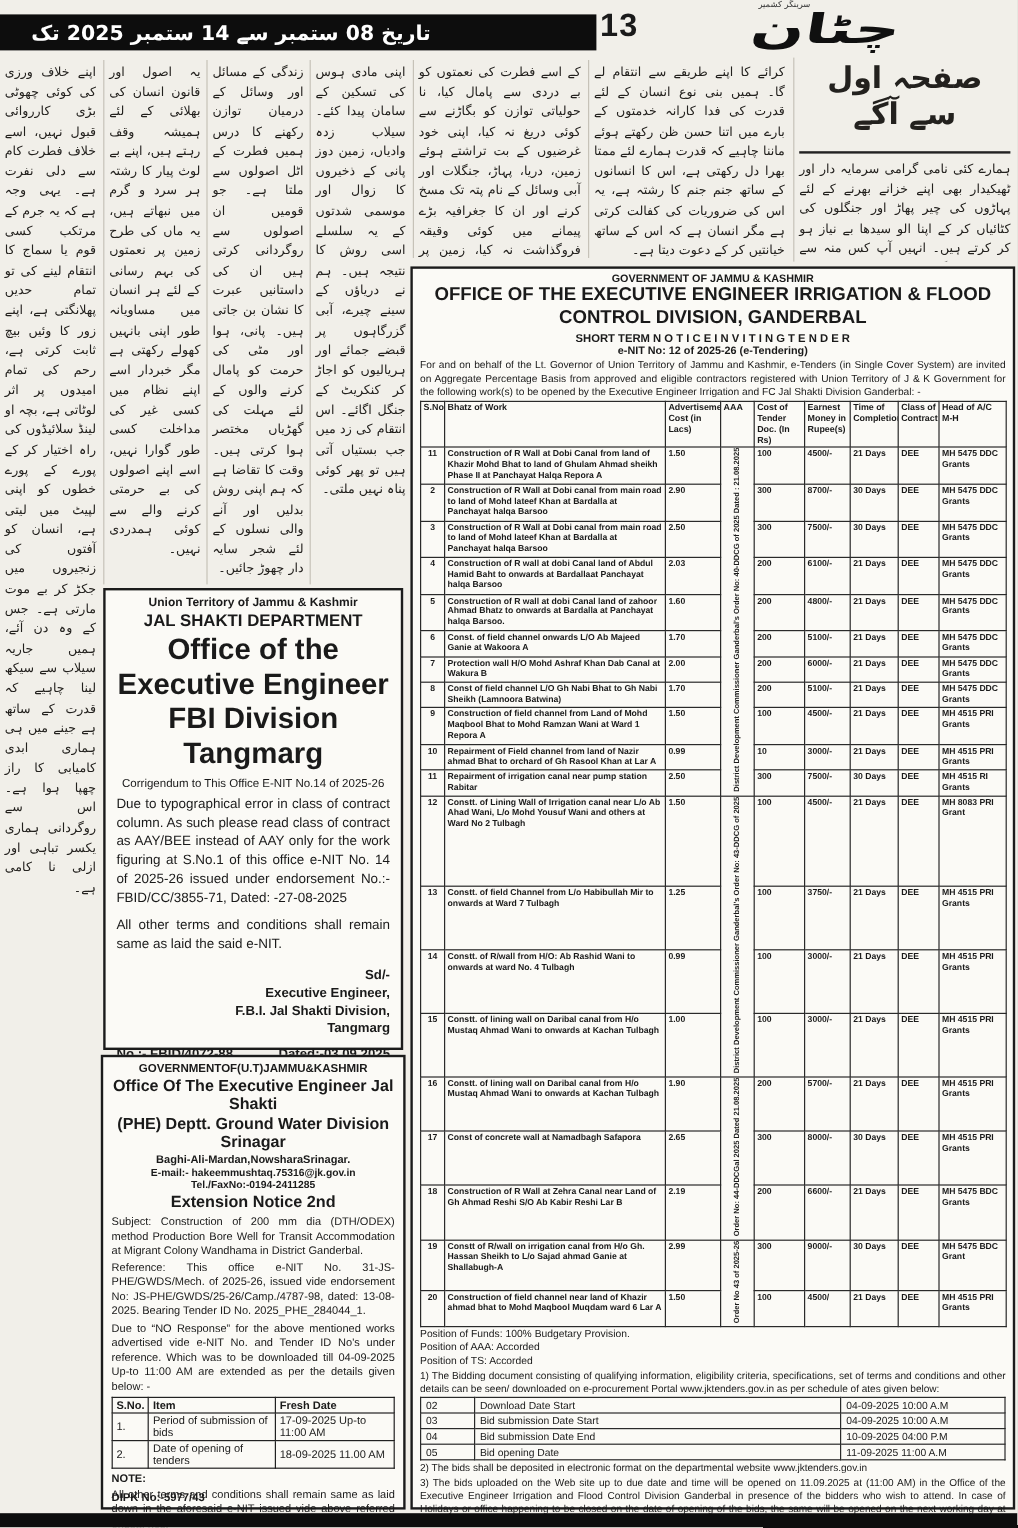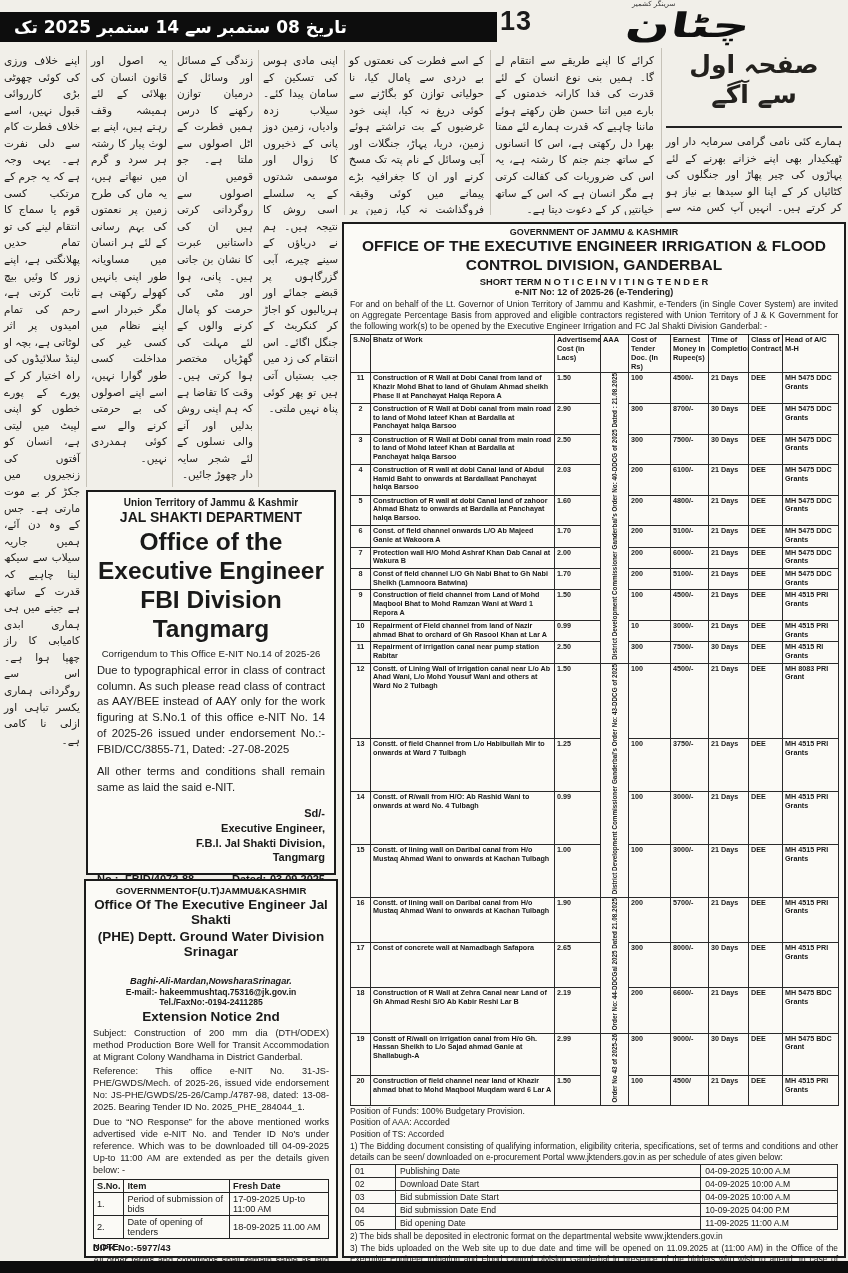--- a/index.html
+++ b/index.html
@@ -1,21 +1,21 @@
 <!DOCTYPE html>
 <html lang="en"><head>
 <meta charset="utf-8">
 <style>
   html,body{margin:0;padding:0;}
   body{background:#d8d6d0;font-family:"Liberation Sans",sans-serif;color:#1a1a1a;}
   .page{position:relative;width:848px;height:1273px;margin:0 auto;background:#f1efe9;overflow:hidden;}
 
   
   .hdr-bar{position:absolute;left:0;top:12px;width:497px;height:30px;background:#0d0d0d;color:#fff;
-    display:flex;align-items:center;direction:rtl;justify-content:flex-end;padding:0 14px;box-sizing:border-box;}
+    display:flex;align-items:center;direction:rtl;justify-content:flex-end;padding:0 26px;box-sizing:border-box;}
   .hdr-date{font-family:"DejaVu Sans",sans-serif;font-size:17px;font-weight:bold;}
   .hdr-pageno{position:absolute;left:500px;top:6px;font-size:27px;font-weight:bold;letter-spacing:1px;}
   .masthead{position:absolute;right:12px;top:0;width:210px;height:46px;text-align:left;direction:rtl;}
   .masthead-sub{font-family:"DejaVu Sans",sans-serif;font-size:7px;color:#333;text-align:left;padding-left:6px;}
   .masthead-main{font-family:"DejaVu Sans",sans-serif;font-size:34px;font-weight:bold;line-height:1;
     transform:scaleX(1.55) skewX(-6deg);transform-origin:left center;color:#101010;}
 
   
   .ucol{position:absolute;direction:rtl;text-align:justify;font-family:"DejaVu Sans",sans-serif;
     font-size:10.5px;line-height:1.58;color:#23211e;overflow:hidden;padding:2px 4px;box-sizing:border-box;
@@ -43,21 +43,21 @@
   .jal-body{font-size:11.2px;line-height:1.42;text-align:justify;}
   .jal-body2{font-size:11.2px;line-height:1.42;text-align:justify;margin-top:6px;}
   .jal-sig{font-size:11px;font-weight:bold;text-align:right;line-height:1.35;margin-top:10px;}
   .jal-foot{display:flex;justify-content:space-between;font-size:11px;font-weight:bold;margin-top:8px;}
   .jal-dipk{font-size:11px;font-weight:bold;margin-top:2px;}
 
   
   .gw{left:84px;top:879px;width:254px;height:379px;padding:4px 7px 18px;position:absolute;}
   .gw-gov{font-size:9.6px;font-weight:bold;letter-spacing:0;}
   .gw-t1{font-size:13.4px;font-weight:bold;line-height:1.15;margin-top:1px;}
-  .gw-addr{font-size:9.2px;font-weight:bold;margin-top:16px;font-style:italic;}
+  .gw-addr{font-size:9.2px;font-weight:bold;margin-top:1px;}
   .gw-mail{font-size:8.6px;font-weight:bold;margin-top:1px;}
   .gw-ext{font-size:13.5px;font-weight:bold;margin:2px 0 3px;}
   .gw-p{font-size:9.2px;line-height:1.32;text-align:justify;margin-top:2px;}
   .gw-table{width:100%;border-collapse:collapse;margin-top:3px;font-size:9.2px;}
   .gw-table th,.gw-table td{border:1px solid #222;padding:1px 3px;text-align:left;font-weight:normal;}
   .gw-table th{font-weight:bold;}
   .gw-note{font-size:9.2px;font-weight:bold;margin-top:3px;}
   .gw-dipk{position:absolute;left:7px;bottom:3px;font-size:9.4px;font-weight:bold;}
 
   
@@ -406,25 +406,20 @@
     </table>
 
     <div class="t-line">Position of Funds: 100% Budgetary Provision.</div>
     <div class="t-line">Position of AAA: Accorded</div>
     <div class="t-line">Position of TS: Accorded</div>
     <div class="t-note">1) The Bidding document consisting of qualifying information, eligibility criteria, specifications, set of terms and conditions and other details can be seen/ downloaded on e-procurement Portal www.jktenders.gov.in as per schedule of  ates given below:</div>
 
     <table class="sched">
       <tbody>
           <tr>
-            <td class="sc-no">01</td>
-            <td class="sc-label">Publishing Date</td>
-            <td class="sc-val">04-09-2025 10:00 A.M</td>
-          </tr>
-          <tr>
             <td class="sc-no">02</td>
             <td class="sc-label">Download Date Start</td>
             <td class="sc-val">04-09-2025 10:00 A.M</td>
           </tr>
           <tr>
             <td class="sc-no">03</td>
             <td class="sc-label">Bid submission Date Start</td>
             <td class="sc-val">04-09-2025 10:00 A.M</td>
           </tr>
           <tr>

